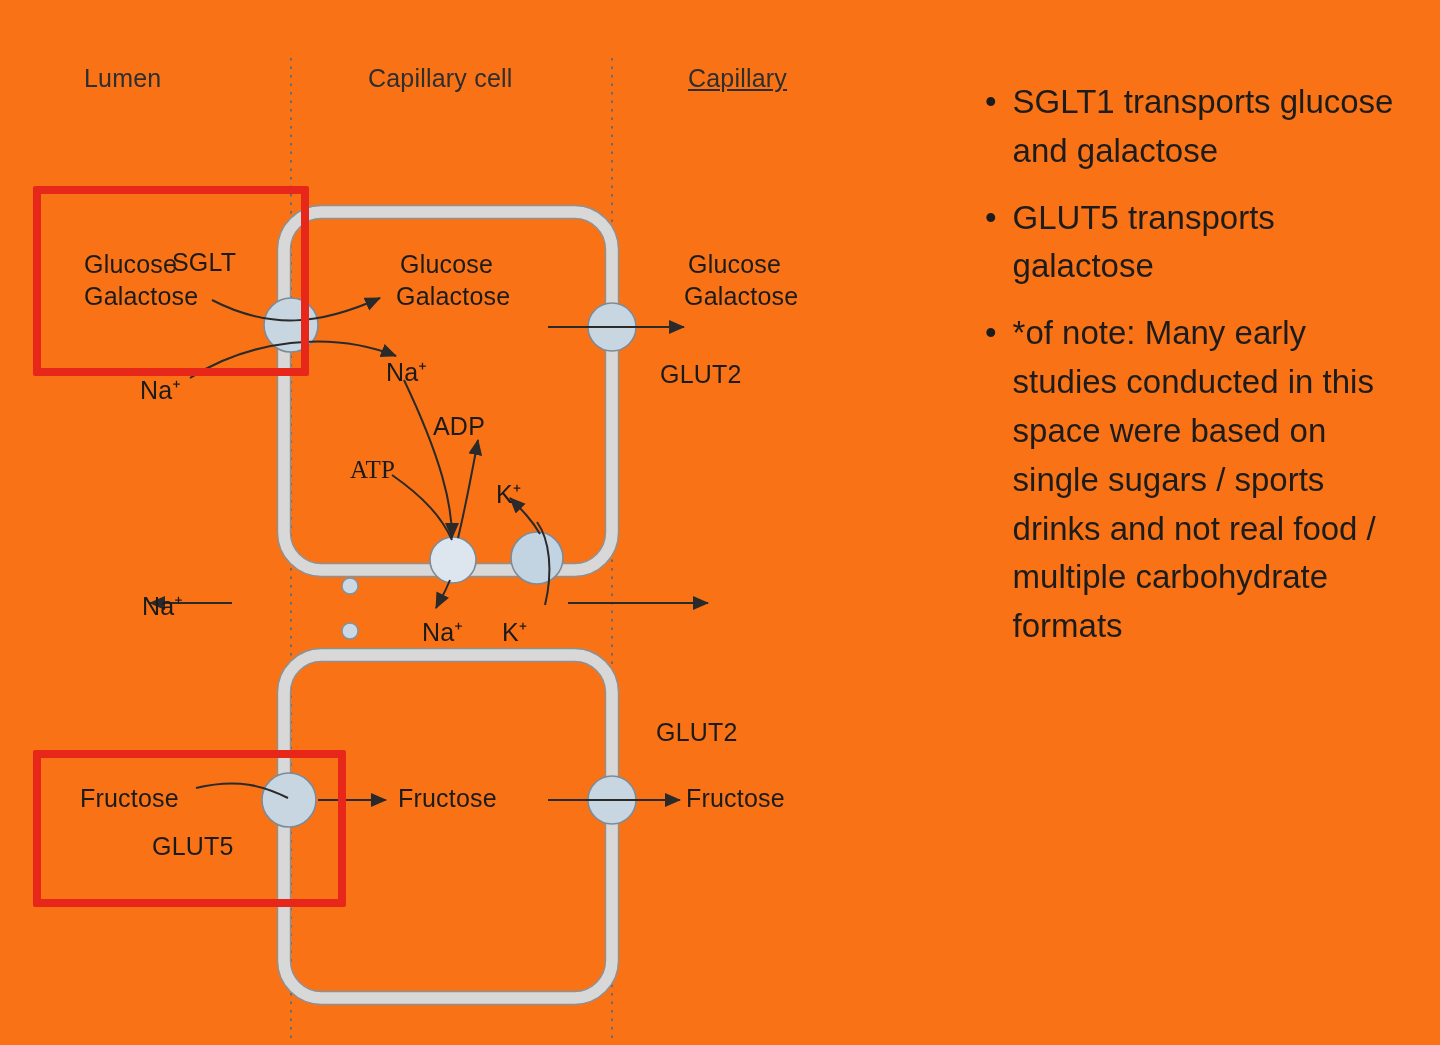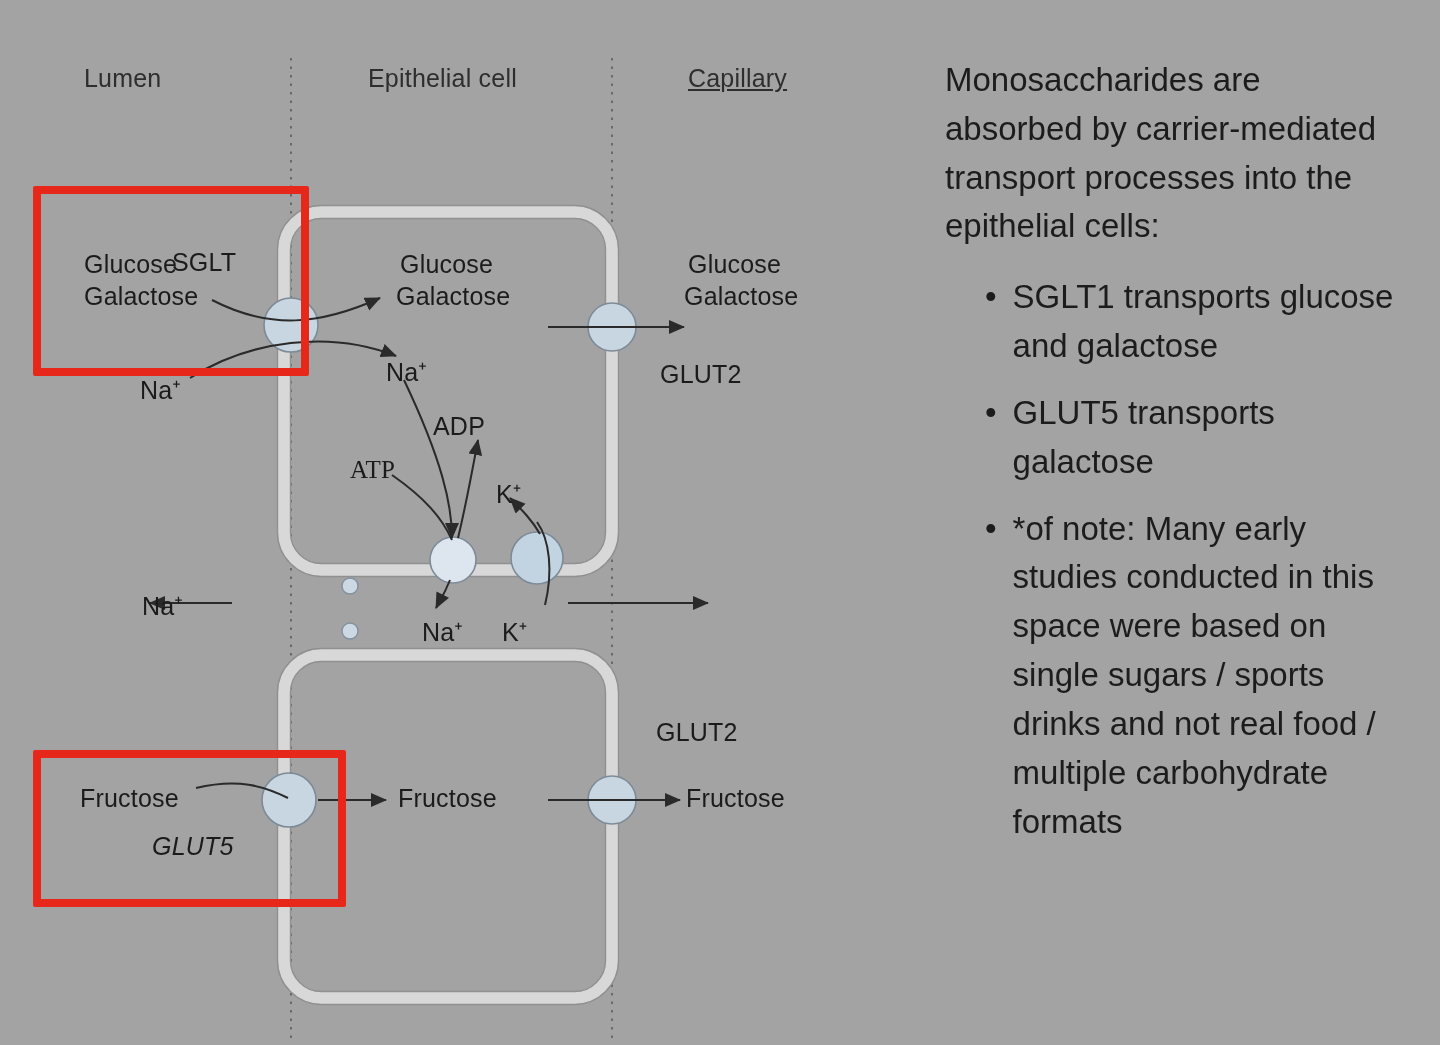--- a/index.html
+++ b/index.html
@@ -1,17 +1,17 @@
 <!DOCTYPE html>
 <html><head>
 <meta charset="utf-8">
 <style>
   html,body { margin:0; padding:0; background:#ffffff; }
   .canvas {
-    position:relative; width:1440px; height:1045px; background:#a3a3a3;
+    position:relative; width:1440px; height:1045px; background:#f97316;
     font-family:"Liberation Sans", sans-serif; overflow:hidden;
   }
   .diagram-svg { position:absolute; left:0; top:0; }
   .lbl {
     position:absolute; font-size:25px; color:#1b1b1b; white-space:nowrap;
     letter-spacing:0.2px;
   }
   .hdr { color:#2e2e2e; }
   .red-box {
     position:absolute; border:8px solid #e8271b; border-radius:2px;
@@ -77,21 +77,21 @@
       <path d="M 196 788 C 238 778, 264 786, 288 798"></path>
       <path d="M 318 800 L 386 800" marker-end="url(#ah)"></path>
       <path d="M 548 800 L 680 800" marker-end="url(#ah)"></path>
     </g>
   </svg>
 
   <div class="red-box" style="left:33px; top:186px; width:260px; height:174px;"></div>
   <div class="red-box" style="left:33px; top:750px; width:297px; height:141px;"></div>
 
   <div class="lbl hdr" style="left:84px; top:64px;">Lumen</div>
-  <div class="lbl hdr" style="left:368px; top:64px;">Epithelial cell</div>
+  <div class="lbl hdr" style="left:368px; top:64px;">Capillary cell</div>
   <div class="lbl hdr" style="left:688px; top:64px;text-decoration:underline;">Capillary</div>
 
   <div class="lbl" style="left:172px; top:220px;margin-top:28px;">SGLT</div>
   <div class="lbl" style="left:84px;  top:250px;">Glucose</div>
   <div class="lbl" style="left:84px;  top:282px;">Galactose</div>
   <div class="lbl" style="left:140px; top:372px;">Na⁺</div>
 
   <div class="lbl" style="left:400px; top:250px;">Glucose</div>
   <div class="lbl" style="left:396px; top:282px;">Galactose</div>
   <div class="lbl" style="left:386px; top:354px;">Na⁺</div>
@@ -102,26 +102,25 @@
   <div class="lbl" style="left:688px; top:250px;">Glucose</div>
   <div class="lbl" style="left:684px; top:282px;">Galactose</div>
   <div class="lbl" style="left:660px; top:360px;">GLUT2</div>
 
   <div class="lbl" style="left:142px; top:588px;">Na⁺</div>
   <div class="lbl" style="left:422px; top:614px;">Na⁺</div>
   <div class="lbl" style="left:502px; top:614px;">K⁺</div>
 
   <div class="lbl" style="left:656px; top:718px;">GLUT2</div>
   <div class="lbl" style="left:80px;  top:784px;">Fructose</div>
-  <div class="lbl" style="left:152px; top:832px;font-style:italic;">GLUT5</div>
+  <div class="lbl" style="left:152px; top:832px;">GLUT5</div>
   <div class="lbl" style="left:398px; top:784px;">Fructose</div>
   <div class="lbl" style="left:686px; top:784px;">Fructose</div>
 
   <div class="panel">
-    <p>Monosaccharides are absorbed by carrier-mediated transport processes into the epithelial cells:</p>
     <ul class="bullets">
       <li>
         <span class="bullet-marker">•</span>
         <span>SGLT1 transports glucose and galactose</span>
       </li>
       <li>
         <span class="bullet-marker">•</span>
         <span>GLUT5 transports galactose</span>
       </li>
       <li>

